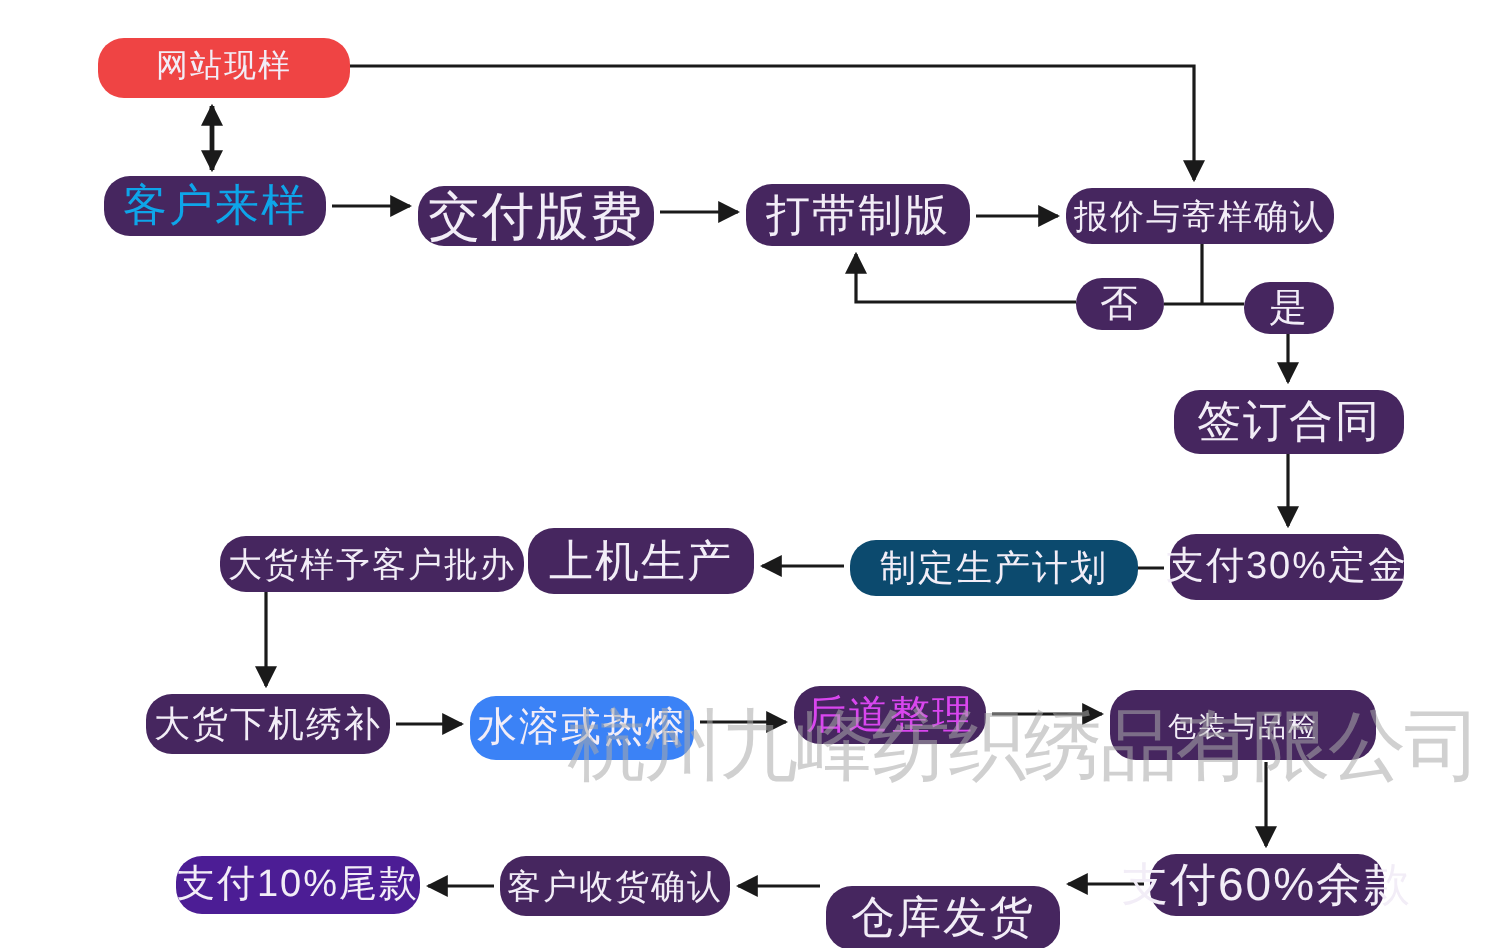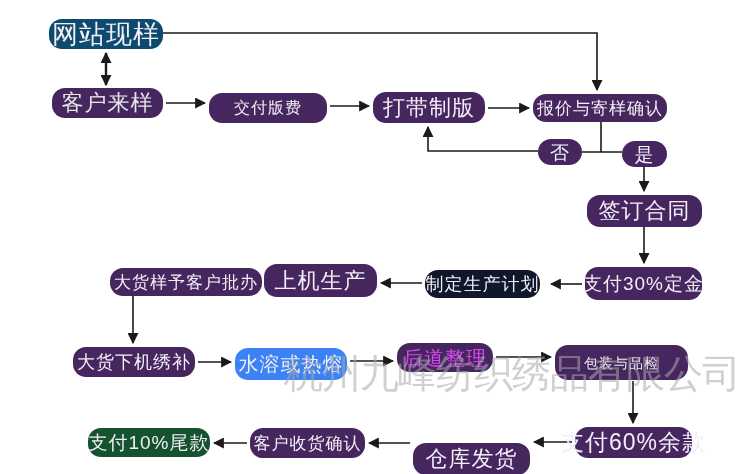--- a/index.html
+++ b/index.html
@@ -89,36 +89,36 @@
         <polyline points="350,361 393,361" fill="none" stroke="#1a1a1a" stroke-width="1.6" marker-end="url(#ah)"></polyline>
         <polyline points="496,357 551,357" fill="none" stroke="#1a1a1a" stroke-width="1.6" marker-end="url(#ah)"></polyline>
         <polyline points="633,381 633,423" fill="none" stroke="#1a1a1a" stroke-width="1.6" marker-end="url(#ah)"></polyline>
         <polyline points="572,442 534,442" fill="none" stroke="#1a1a1a" stroke-width="1.6" marker-end="url(#ah)"></polyline>
         <polyline points="410,443 369,443" fill="none" stroke="#1a1a1a" stroke-width="1.6" marker-end="url(#ah)"></polyline>
         <polyline points="247,443 214,443" fill="none" stroke="#1a1a1a" stroke-width="1.6" marker-end="url(#ah)"></polyline>
       </g>
   </svg>
 
   <div id="node-layer">
-      <div class="node" style="left: 49px; top: 19px; width: 114px; height: 30px; font-size: 26px; background: #0c4a6e; color: rgb(242, 237, 247);">网站现样</div>
-      <div class="node" style="left: 52px; top: 88px; width: 111px; height: 30px; font-size: 22px; background: rgb(70, 38, 95); color: #e5e5e5;">客户来样</div>
-      <div class="node" style="left: 209px; top: 93px; width: 118px; height: 30px; font-size: 16px; background: rgb(70, 38, 95); color: rgb(242, 237, 247);">交付版费</div>
+      <div class="node" style="left: 49px; top: 19px; width: 126px; height: 30px; font-size: 16px; background: #ef4444; color: rgb(242, 237, 247);">网站现样</div>
+      <div class="node" style="left: 52px; top: 88px; width: 111px; height: 30px; font-size: 22px; background: rgb(70, 38, 95); color: #0ea5e9;">客户来样</div>
+      <div class="node" style="left: 209px; top: 93px; width: 118px; height: 30px; font-size: 26px; background: rgb(70, 38, 95); color: rgb(242, 237, 247);">交付版费</div>
       <div class="node" style="left: 373px; top: 92px; width: 112px; height: 31px; font-size: 22px; background: rgb(70, 38, 95); color: rgb(242, 237, 247);">打带制版</div>
       <div class="node" style="left: 533px; top: 94px; width: 134px; height: 28px; font-size: 17px; background: rgb(70, 38, 95); color: rgb(242, 237, 247);">报价与寄样确认</div>
       <div class="node" style="left: 538px; top: 139px; width: 44px; height: 26px; font-size: 19px; background: rgb(70, 38, 95); color: rgb(242, 237, 247);">否</div>
       <div class="node" style="left: 622px; top: 141px; width: 45px; height: 26px; font-size: 19px; background: rgb(70, 38, 95); color: rgb(242, 237, 247);">是</div>
       <div class="node" style="left: 587px; top: 195px; width: 115px; height: 32px; font-size: 22px; background: rgb(70, 38, 95); color: rgb(242, 237, 247);">签订合同</div>
       <div class="node" style="left: 585px; top: 267px; width: 117px; height: 33px; font-size: 19px; background: rgb(70, 38, 95); color: rgb(242, 237, 247);">支付30%定金</div>
-      <div class="node" style="left: 425px; top: 270px; width: 115px; height: 28px; font-size: 18px; background: #0f172a; color: rgb(242, 237, 247);">制定生产计划</div>
+      <div class="node" style="left: 425px; top: 270px; width: 144px; height: 28px; font-size: 18px; background: #0c4a6e; color: rgb(242, 237, 247);">制定生产计划</div>
       <div class="node" style="left: 264px; top: 264px; width: 113px; height: 33px; font-size: 22px; background: rgb(70, 38, 95); color: rgb(242, 237, 247);">上机生产</div>
       <div class="node" style="left: 66px; top: 268px; width: 152px; height: 28px; font-size: 17px; background: rgb(70, 38, 95); color: rgb(242, 237, 247); margin-left: 44px;">大货样予客户批办</div>
       <div class="node" style="left: 73px; top: 347px; width: 122px; height: 30px; font-size: 18px; background: rgb(70, 38, 95); color: rgb(242, 237, 247);">大货下机绣补</div>
       <div class="node" style="left: 235px; top: 348px; width: 112px; height: 32px; font-size: 20px; background: #3b82f6; color: rgb(242, 237, 247);">水溶或热熔</div>
       <div class="node" style="left: 397px; top: 343px; width: 96px; height: 29px; font-size: 20px; background: rgb(70, 38, 95); color: #d946ef;">后道整理</div>
       <div class="node" style="left: 555px; top: 345px; width: 133px; height: 35px; font-size: 14px; background: rgb(70, 38, 95); color: rgb(242, 237, 247);">包装与品检</div>
       <div class="node" style="left: 575px; top: 427px; width: 117px; height: 31px; font-size: 23px; background: rgb(70, 38, 95); color: rgb(242, 237, 247);">支付60%余款</div>
       <div class="node" style="left: 413px; top: 428px; width: 117px; height: 32px; font-size: 22px; background: rgb(70, 38, 95); color: rgb(242, 237, 247); margin-top: 15px;">仓库发货</div>
       <div class="node" style="left: 250px; top: 428px; width: 115px; height: 30px; font-size: 17px; background: rgb(70, 38, 95); color: rgb(242, 237, 247);">客户收货确认</div>
-      <div class="node" style="left: 88px; top: 428px; width: 122px; height: 29px; font-size: 19px; background: #14532d; color: rgb(242, 237, 247);">支付10%尾款</div>
+      <div class="node" style="left: 88px; top: 428px; width: 122px; height: 29px; font-size: 19px; background: #4c1d95; color: rgb(242, 237, 247);">支付10%尾款</div>
     </div>
 
   <div class="wm wm-cn">杭州九峰纺织绣品有限公司</div>
 </div>
 
 </body></html>

